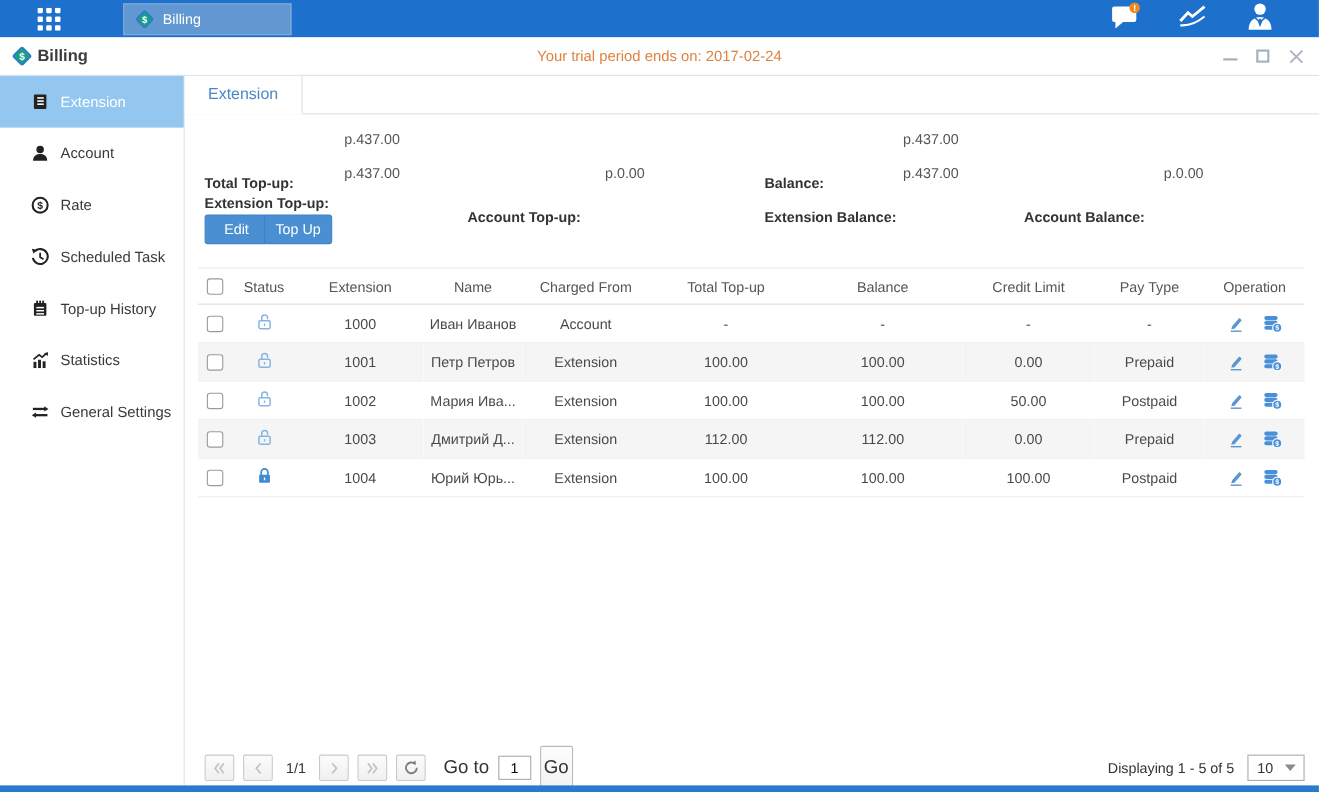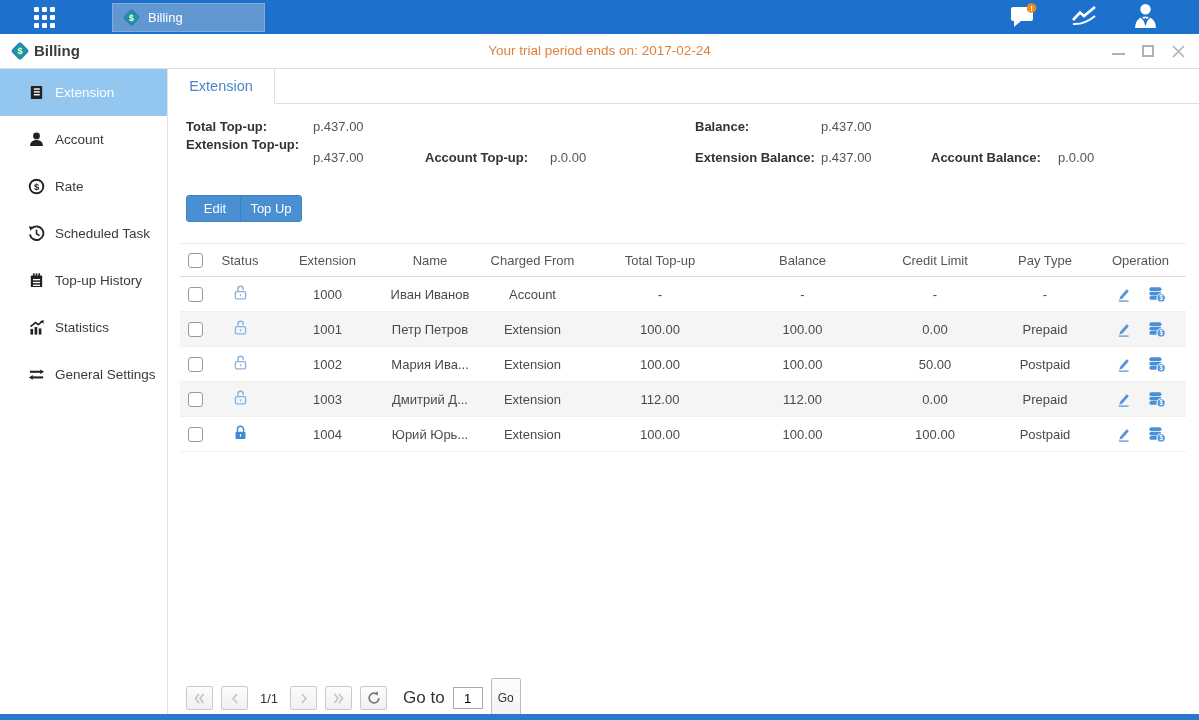--- a/index.html
+++ b/index.html
@@ -29,21 +29,21 @@
   .side-item { height:47px; display:flex; align-items:center; gap:10px; padding-left:28px; font-size:13.5px; color:#3a3a3a; cursor:pointer; }
   .side-item.active { background:#93c7ef; color:#fff; }
   .side-item svg { flex:0 0 auto; }
 
   
   .content { position:absolute; left:168px; top:69px; width:1031px; height:645px; background:#fff; }
   .tabbar { position:absolute; left:0; top:0; width:100%; height:35px; border-bottom:1px solid #d8e2ec; }
   .tab { position:absolute; left:0; top:0; width:107px; height:35px; background:#fff; border-right:1px solid #d8e2ec;
          border-bottom:1px solid #fff; text-align:center; line-height:34px; color:#4a87c8; font-size:14.5px; cursor:pointer; z-index:2; }
 
-  .sum-label { position:absolute; font-size:13px; font-weight:bold; color:#333; white-space:nowrap; }
+  .sum-label { position:absolute; font-size:13px; font-weight:bold; color:#333; white-space:nowrap;margin-top:40px; }
   .sum-value { position:absolute; font-size:13px; color:#555; white-space:nowrap; }
 
   .btn { position:absolute; top:126px; height:27px; background:#4a8fd2; color:#fff; border:1px solid #3e83c6;
          border-radius:3px; font-size:13px; font-family:"Liberation Sans",sans-serif; cursor:pointer; }
   .btn-edit { left:18px; width:58px; }
   .btn-topup { left:72px; width:62px; }
 
   
   table.grid { position:absolute; left:12px; top:174px; width:1006px; border-collapse:collapse; table-layout:fixed; }
   table.grid th { height:33px; font-size:13px; font-weight:normal; color:#555; border-top:1px solid #ececec; border-bottom:1px solid #dcdcdc; text-align:center; }
@@ -54,21 +54,21 @@
   .op-icons svg { cursor:pointer; }
 
   
   .pager { position:absolute; left:18px; top:616px; height:26px; display:flex; align-items:center; gap:8px;justify-content:flex-end; }
   .pg-btn { width:27px; height:24px; border:1px solid #c9c9c9; border-radius:2px; background:linear-gradient(#fcfcfc,#f0f0f0);
             display:flex; align-items:center; justify-content:center; cursor:pointer; }
   .pg-label { font-size:13px; color:#333; padding:0 4px; }
   .goto-label { font-size:17px; color:#333; margin-left:8px; }
   .goto-input { width:30px; height:22px; border:1px solid #ababab; font-size:13px; text-align:center; font-family:"Liberation Sans",sans-serif; }
   .go-btn { width:30px; height:40px; border:1px solid #bcbcbc; border-radius:2px; background:linear-gradient(#fdfdfd,#f2f2f2);
-            font-size:12px; color:#333; font-family:"Liberation Sans",sans-serif; cursor:pointer; }
+            font-size:17px; color:#333; font-family:"Liberation Sans",sans-serif; cursor:pointer; }
   .pager-right { position:absolute; right:13px; top:616px; height:26px; display:flex; align-items:center; gap:12px; }
   .display-text { font-size:13px; color:#333; }
   .pagesize { width:52px; height:24px; border:1px solid #ababab; background:#fff; display:flex; align-items:center;
               justify-content:space-between; padding:0 7px 0 8px; font-size:13px; color:#333; cursor:pointer; }
   .caret { width:0; height:0; border-left:5px solid transparent; border-right:5px solid transparent; border-top:6px solid #8a8a8a; }
 
   .bottom-strip { position:absolute; left:0; bottom:0; width:1199px; height:6px; background:#2a7acc; }
 </style>
 </head>
 <body>
@@ -453,16 +453,23 @@
       <svg width="14" height="14" viewBox="0 0 16 16">
           <path d="M13.6 8 a5.6 5.6 0 1 1 -1.7 -4" stroke="#7d7d7d" stroke-width="1.9" fill="none"></path>
           <path d="M12.3 0.4 L12.6 5 L8.3 3.2 Z" fill="#7d7d7d"></path>
         </svg>
     </div>
     <span class="goto-label">Go to</span>
     <input class="goto-input" value="1" style="">
     <button class="go-btn">Go</button>
   </div>
 
+  <div class="pager-right">
+    <span class="display-text">Displaying 1 - 5 of 5</span>
+    <div class="pagesize">
+      <span>10</span>
+      <span class="caret"></span>
+    </div>
+  </div>
 
 </div>
 
 <div class="bottom-strip"></div>
 
 </body></html>

